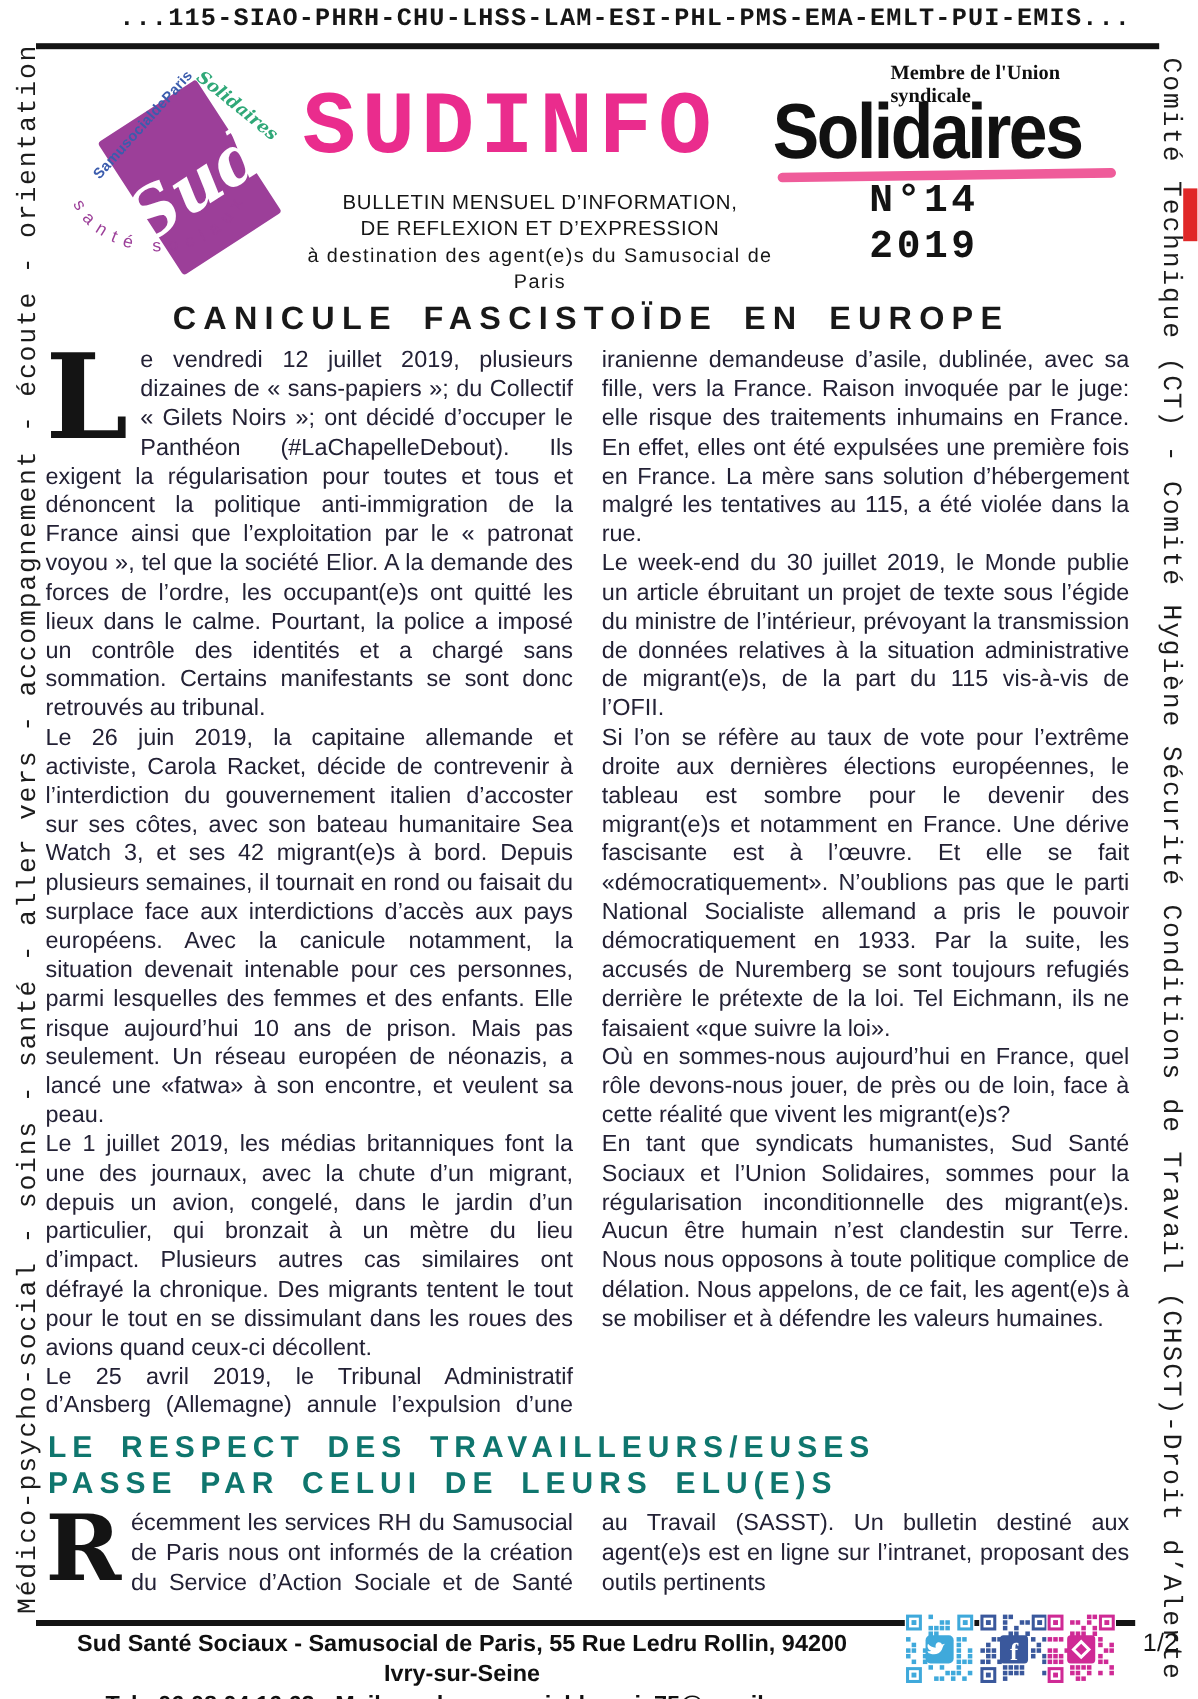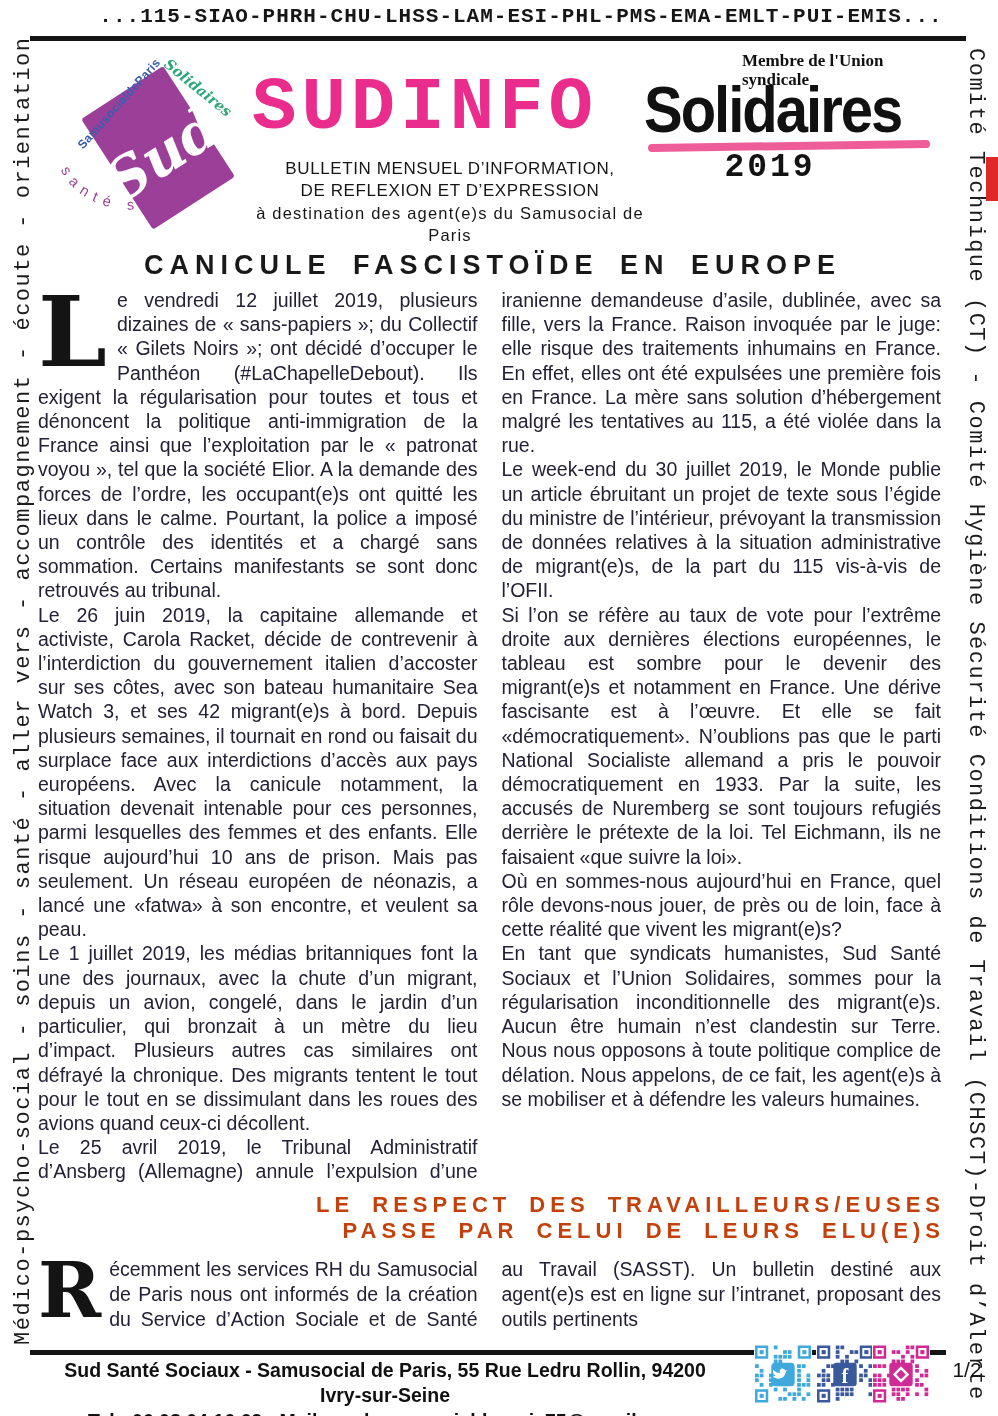--- a/index.html
+++ b/index.html
@@ -46,22 +46,22 @@
     letter-spacing: 3px; line-height: 1.15; color: #131313; }
   .subtitle { position: absolute; left: 240px; top: 158px; width: 420px; text-align: center;
     color: #161616; line-height: 1.32; }
   .subtitle .b { font-weight: normal; font-size: 17px; letter-spacing: 0.6px; }
   .subtitle .r { font-size: 16.5px; letter-spacing: 1.2px; }
 
   
   .headline1 { position: absolute; left: 40px; top: 250px; width: 905px; text-align: center;
     font-weight: bold; font-size: 27px; letter-spacing: 6px; word-spacing: 8px; color: #191919;
     white-space: nowrap; }
-  .headline2 { position: absolute; left: 40px; top: 1192px; width: 905px; text-align: right;
-    font-weight: bold; font-size: 22px; letter-spacing: 5px; word-spacing: 7px; color: #c2410c;
+  .headline2 { position: absolute; left: 40px; top: 1192px; width: 905px; text-align: left;
+    font-weight: bold; font-size: 25px; letter-spacing: 5px; word-spacing: 7px; color: #0f766e;
     line-height: 1.18; }
 
   
   .article1 { position: absolute; left: 38px; top: 288px; width: 903px; height: 900px;
     column-count: 2; column-gap: 24px; column-fill: auto; overflow: hidden;
     font-size: 19.5px; line-height: 24.2px; text-align: justify; hyphens: auto; -webkit-hyphens: auto;
     color: #232135; }
   .article2 { position: absolute; left: 38px; top: 1257px; width: 903px; height: 82px;
     column-count: 2; column-gap: 24px; column-fill: auto; overflow: hidden;
     font-size: 19.5px; line-height: 25px; text-align: justify; hyphens: auto; -webkit-hyphens: auto;
@@ -109,20 +109,21 @@
   </div>
 
   <div class="main-title">SUDINFO</div>
   <div class="solidaires-logo">Solidaires</div>
   <div class="solidaires-underline"></div>
   <div class="union-member">
     <div>Membre de l'Union</div>
     <div>syndicale</div>
   </div>
   <div class="issue-block">
+    <div>N°14</div>
     <div>2019</div>
   </div>
   <div class="subtitle">
     <div class="b">BULLETIN MENSUEL D’INFORMATION,</div>
     <div class="b">DE REFLEXION ET D’EXPRESSION</div>
     <div class="r">à destination des agent(e)s du Samusocial de Paris</div>
   </div>
 
   <div class="headline1">CANICULE FASCISTOÏDE EN EUROPE</div>
   <div class="article1">

